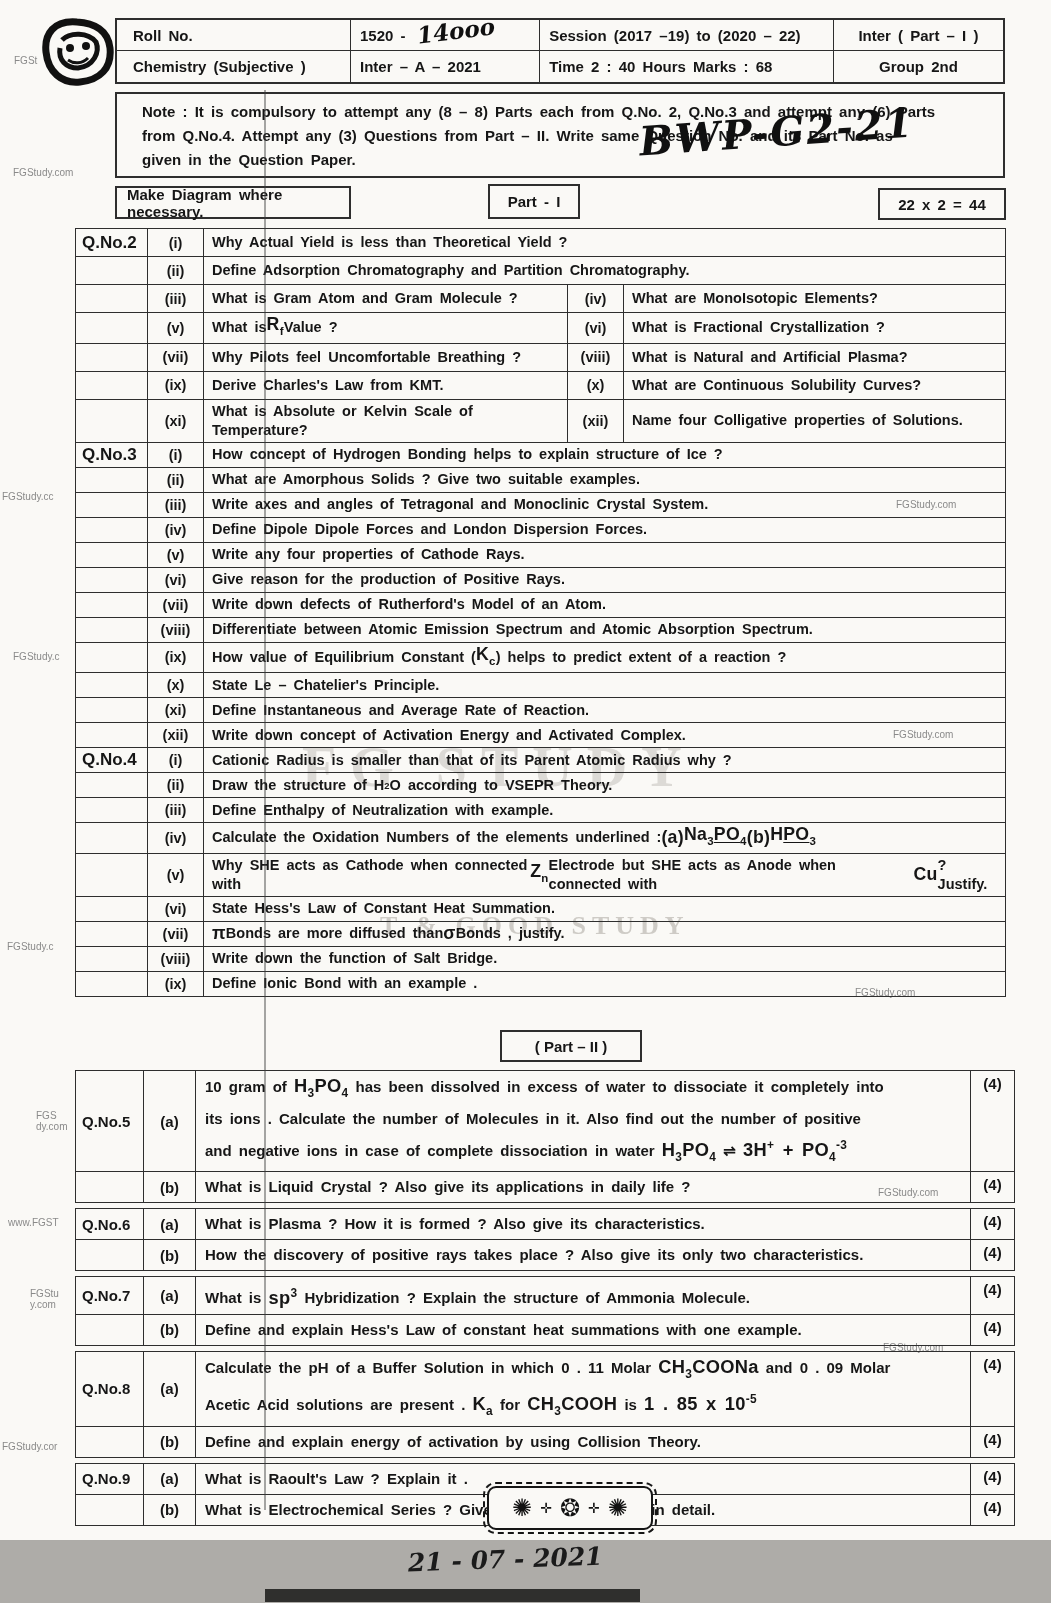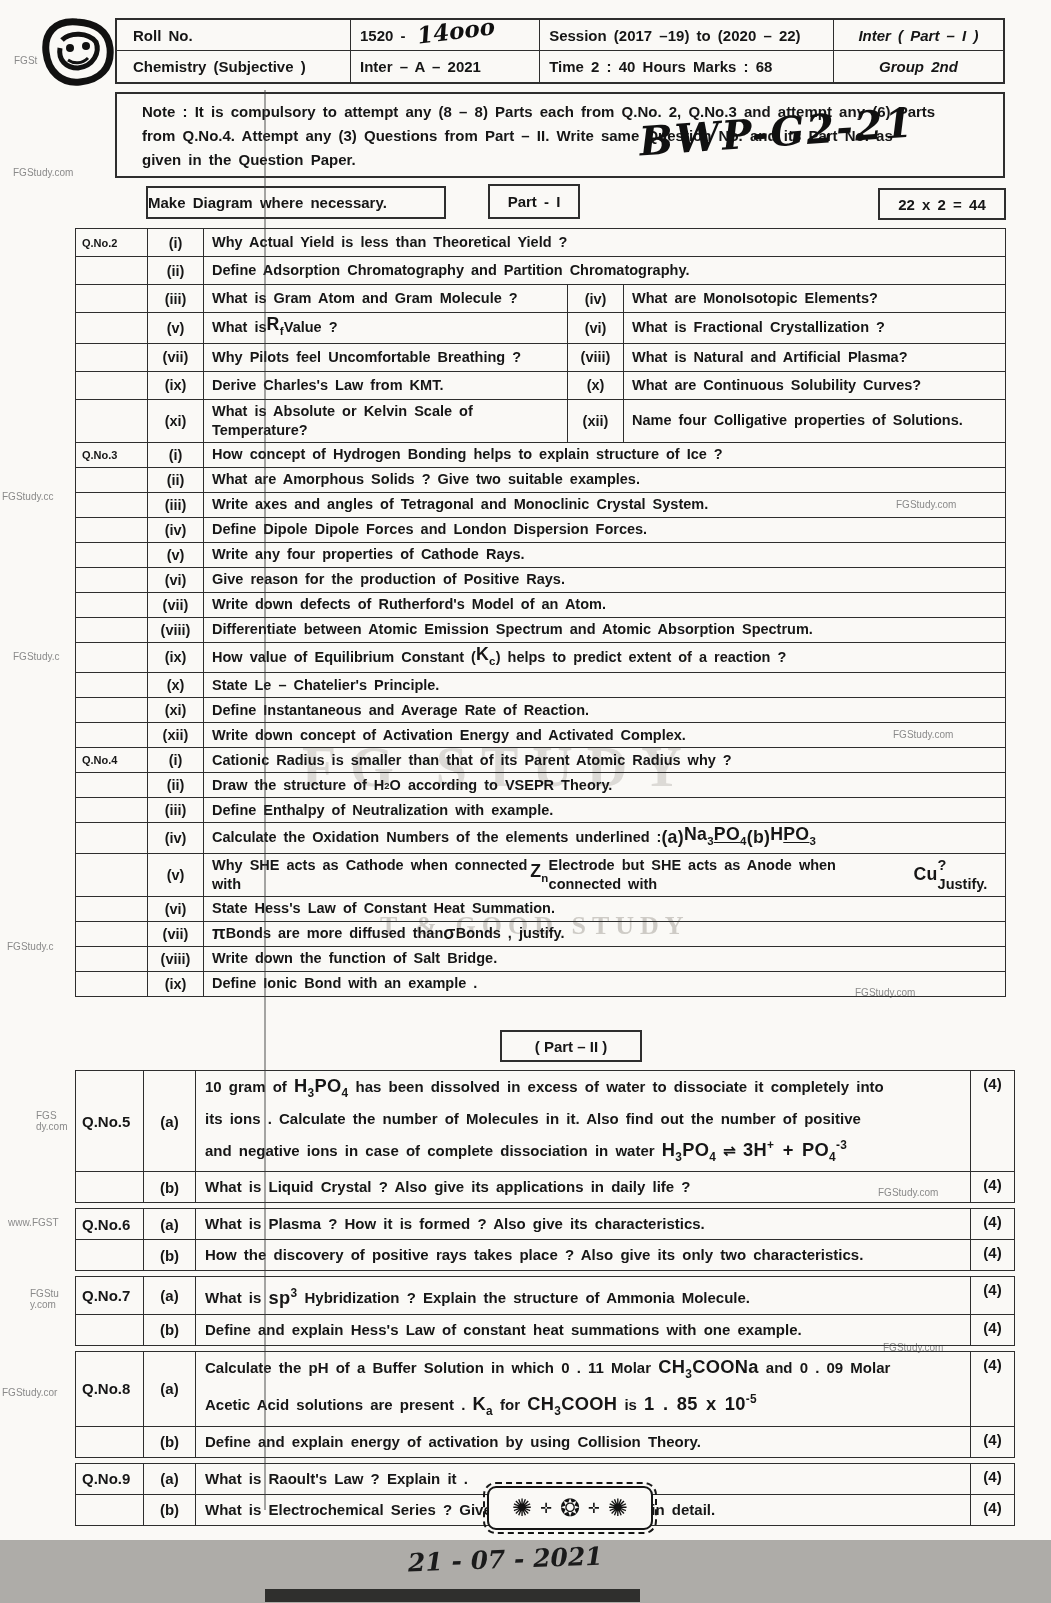--- a/index.html
+++ b/index.html
@@ -41,51 +41,51 @@
   .hrow.first { border-bottom:1.8px solid #2e2e2e; }
   .hcell {
     display:flex; align-items:center; padding:0 9px;
     border-right:1.8px solid #2e2e2e; font-size:15px; font-weight:700; word-spacing:3px;
     position:relative;
   }
   .hcell:last-child { border-right:none; }
   .hc1 { width:235px;padding-left:16px; }
   .hc2 { width:190px; }
   .hc3 { width:295px; }
-  .hc4 { width:170px; justify-content:center;font-style:italic; }
+  .hc4 { width:170px; justify-content:center; }
   .hand { font-family:"DejaVu Serif", serif; font-style:italic; color:#101010; }
   .hand-roll { position:absolute; left:66px; top:-3px; font-size:23px; font-weight:700; transform:rotate(-7deg); }
 
   
   .note {
     position:absolute; left:115px; top:92px; width:890px; height:86px; z-index:3;
     border:2px solid #2e2e2e; padding:6px 25px;
     font-size:15px; font-weight:700; line-height:24px; word-spacing:3px;
   }
   .hand-code {
     position:absolute; left:522px; top:26px; font-size:40px; font-weight:700;
     transform:rotate(-4deg); letter-spacing:2px;
   }
 
   
   .bar-box { position:absolute; z-index:3; border:2px solid #2e2e2e; display:flex; align-items:center; justify-content:center;
     font-size:15px; font-weight:700; word-spacing:3px; }
-  .bar-diagram { left:115px; top:186px; width:300px; height:33px; justify-content:flex-start; padding-left:0;margin-left:31px; }
+  .bar-diagram { left:115px; top:186px; width:236px; height:33px; justify-content:flex-start; padding-left:10px; }
   .bar-part1 { left:488px; top:184px; width:92px; height:35px; }
   .bar-total { left:878px; top:188px; width:128px; height:32px; }
 
   
   #part1-table {
     position:absolute; left:75px; top:228px; width:931px; z-index:3;
     border-top:1.5px solid #2e2e2e; border-left:1.5px solid #2e2e2e;
   }
   .p1row { display:flex; border-bottom:1.5px solid #2e2e2e; min-height:25px; }
   .q2row { min-height:28px; }
   .cell { border-right:1.5px solid #2e2e2e; display:flex; align-items:center; }
-  .c-qno { width:72px; padding-left:6px; font-size:11px; font-weight:700; }
+  .c-qno { width:72px; padding-left:6px; font-size:17px; font-weight:700; }
   .c-num { width:56px; justify-content:center; font-size:14.5px; font-weight:700; }
   .c-text { flex:1; padding:2px 8px; font-size:14.5px; font-weight:700; line-height:19px; word-spacing:3px; }
   .c-half { flex:0 0 364px; }
   .c-rest { flex:1; }
 
   
   .part2-label {
     position:absolute; left:500px; top:1030px; width:142px; height:32px; z-index:3;
     border:2px solid #2e2e2e; display:flex; align-items:center; justify-content:center;
     font-size:15px; font-weight:700;
@@ -132,21 +132,21 @@
 <span class="wm" style="left:896px; top:499px;">FGStudy.com</span>
 <span class="wm" style="left:13px; top:651px;">FGStudy.c</span>
 <span class="wm" style="left:893px; top:729px;">FGStudy.com</span>
 <span class="wm" style="left:7px; top:941px;">FGStudy.c</span>
 <span class="wm" style="left:855px; top:987px;">FGStudy.com</span>
 <span class="wm" style="left:36px; top:1110px; width:50px;">FGS dy.com</span>
 <span class="wm" style="left:8px; top:1217px;">www.FGST</span>
 <span class="wm" style="left:878px; top:1187px;">FGStudy.com</span>
 <span class="wm" style="left:30px; top:1288px; width:54px;">FGStu y.com</span>
 <span class="wm" style="left:883px; top:1342px;">FGStudy.com</span>
-<span class="wm" style="left:2px; top:1387px;">FGStudy.cor</span>
+<span class="wm" style="left:2px; top:1441px;">FGStudy.cor</span>
 
 <div class="logo">
   <svg width="75" height="68" viewBox="0 0 75 68">
     <path d="M37 4 C14 2 4 16 6 34 C8 54 22 66 40 64 C60 62 72 50 70 30 C68 12 54 5 37 4 Z" fill="none" stroke="#111" stroke-width="7"></path>
     <path d="M22 22 C30 14 48 14 56 24 C60 34 54 48 38 50 C26 50 18 42 20 30" fill="none" stroke="#111" stroke-width="5"></path>
     <circle cx="30" cy="30" r="4" fill="#111"></circle>
     <circle cx="46" cy="28" r="4" fill="#111"></circle>
     <path d="M28 42 C34 46 42 46 48 40" stroke="#111" stroke-width="3" fill="none"></path>
   </svg>
 </div>

